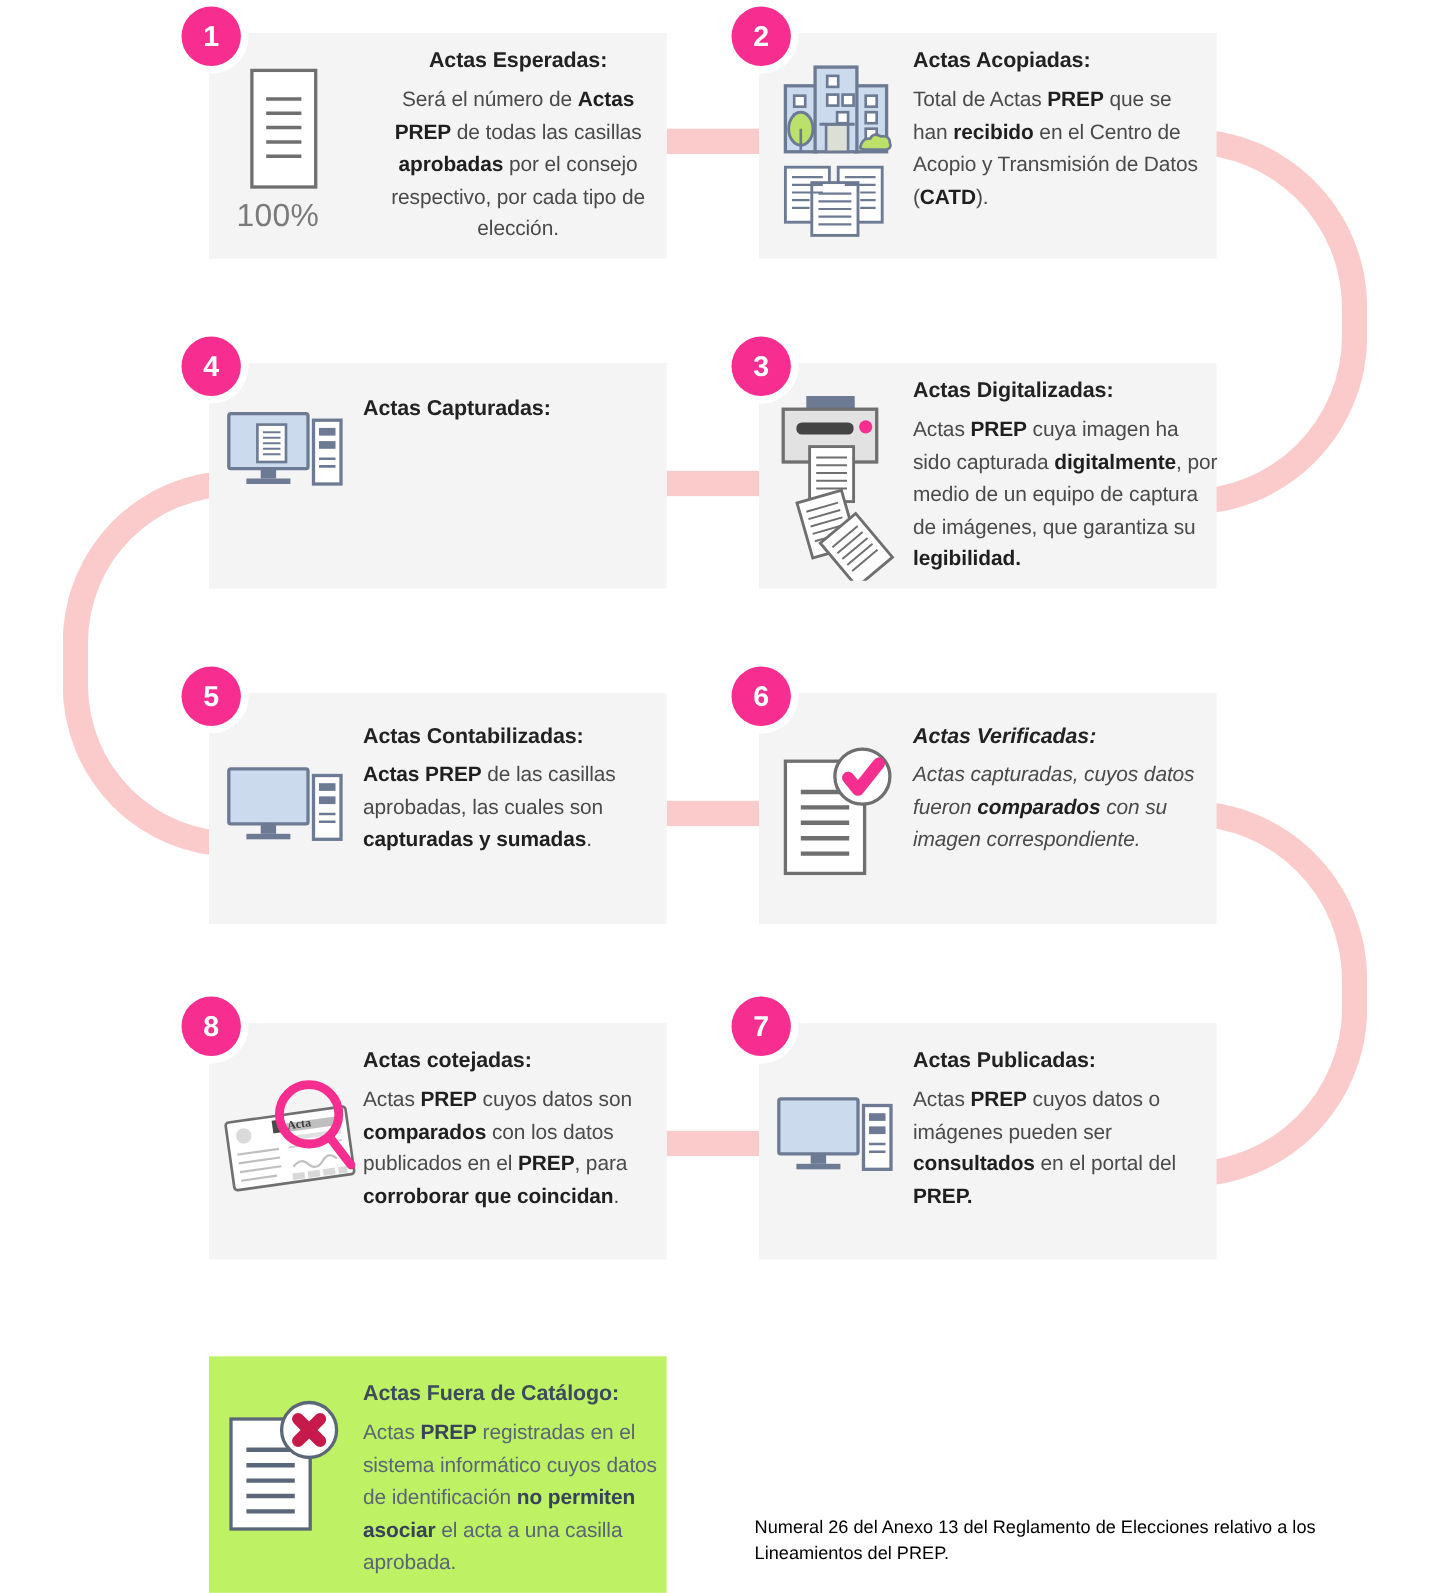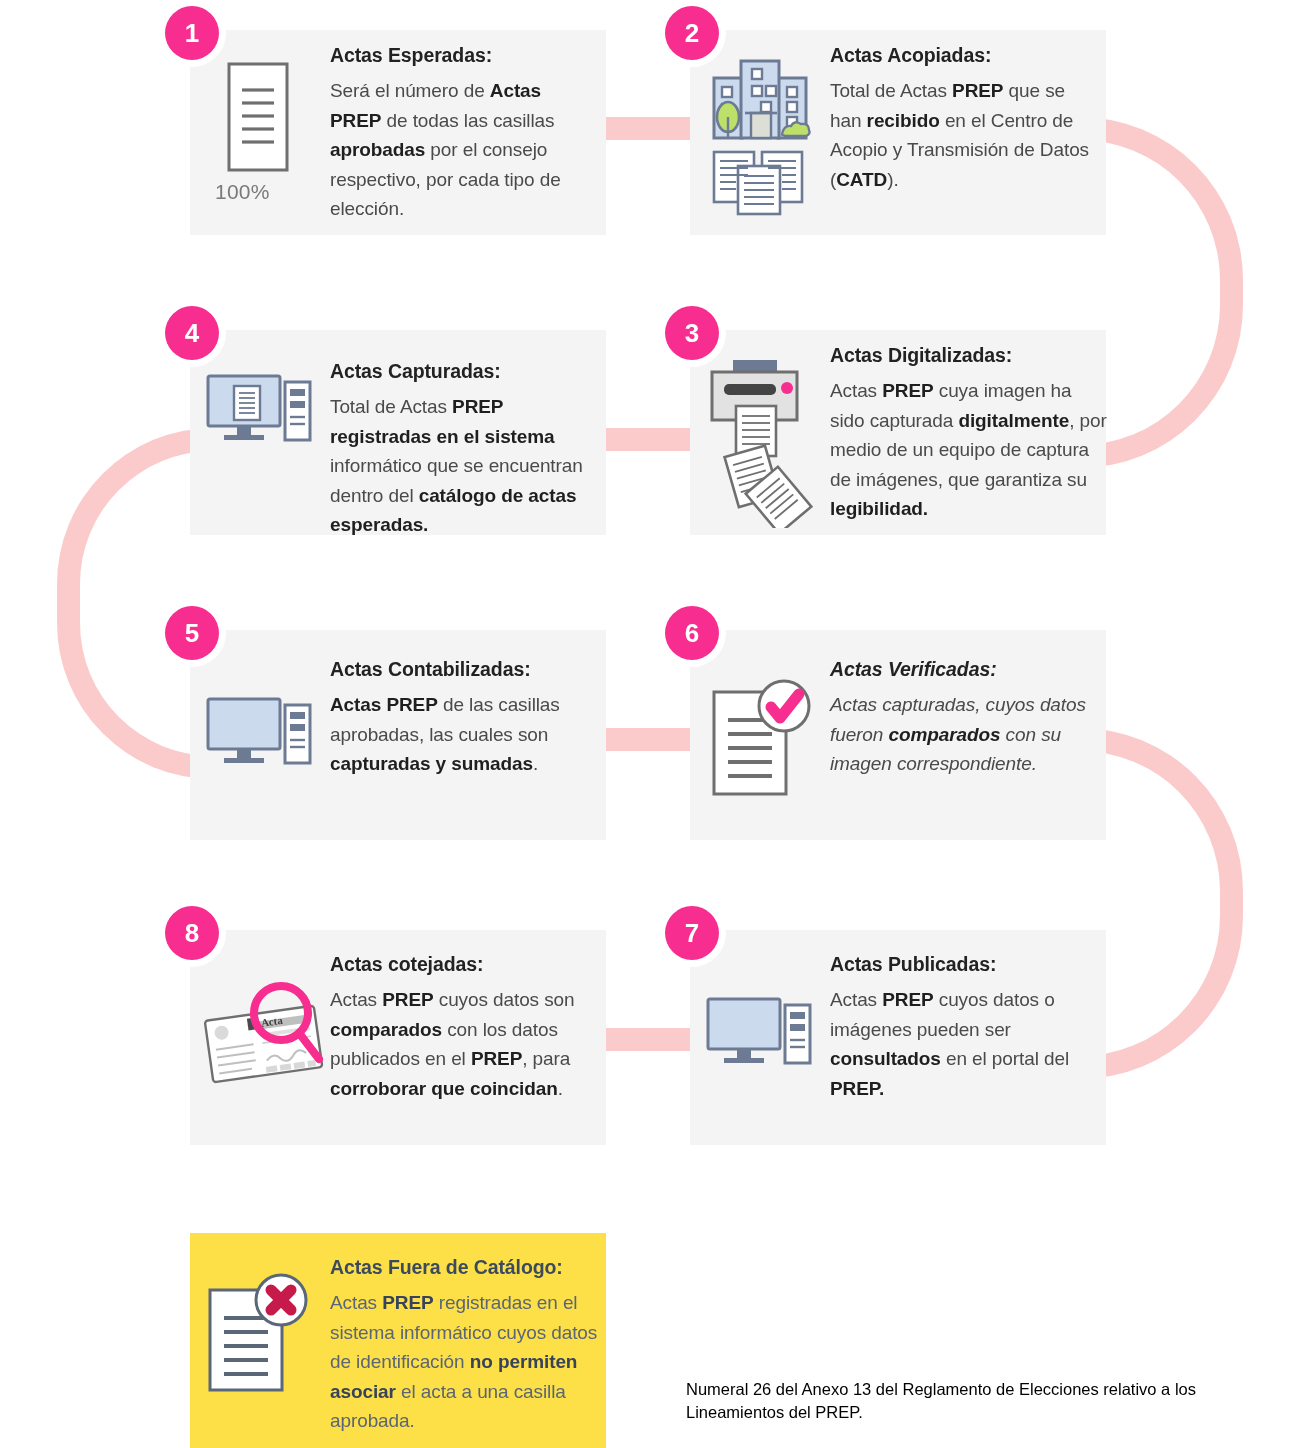--- a/index.html
+++ b/index.html
@@ -12,21 +12,21 @@
   .stage{position:absolute;left:0;top:0;width:1300px;height:1448px;}
 
   
   .conn-h{position:absolute;background:#FBCBCB;height:23px;}
   .arc{position:absolute;border:23px solid #FBCBCB;}
   .arc-right{border-left:none;border-radius:0 190px 190px 0;}
   .arc-left{border-right:none;border-radius:190px 0 0 190px;}
 
   
   .card{position:absolute;background:#F4F4F4;box-sizing:border-box;}
-  .card.dark{background:#fde047;}
+  .card.dark{background:#bef264;}
 
   .badge{
     position:absolute;width:54px;height:54px;border-radius:50%;
     background:#F72D8F;color:#ffffff;
     font-size:26px;font-weight:700;
     display:flex;align-items:center;justify-content:center;
     box-shadow:0 0 0 7px #ffffff;
     z-index:5;line-height:1;
   }
 
@@ -40,21 +40,21 @@
     letter-spacing:-0.1px;
   }
   .body b{color:#1f1f1f;font-weight:700;}
   .dark .title{color:#3c4a5e;}
   .dark .body{color:#5a6575;}
   .dark .body b{color:#36435a;}
 
   .icon{position:absolute;}
 
   .pct{
-    position:absolute;font-size:21px;color:#7a7a7a;
+    position:absolute;font-size:29px;color:#7a7a7a;
     letter-spacing:0.2px;
   }
 
   
   .ref{position:absolute;font-size:16.5px;color:#333333;line-height:23px;}
   .ref .ref-title{font-weight:700;color:#1b1b1b;display:block;}
   .ref .ref-line{display:block;color:#000000;}
 </style>
 </head>
 <body>
@@ -74,21 +74,21 @@
       <rect x="17" y="4" width="58" height="106" fill="#ffffff" stroke="#6F6F6F" stroke-width="3"></rect>
       <g stroke="#6F6F6F" stroke-width="3.2">
         <line x1="30" y1="30" x2="62" y2="30"></line>
         <line x1="30" y1="43" x2="62" y2="43"></line>
         <line x1="30" y1="56" x2="62" y2="56"></line>
         <line x1="30" y1="69" x2="62" y2="69"></line>
         <line x1="30" y1="82" x2="62" y2="82"></line>
       </g>
     </svg>
     <div class="pct" style="left:25px;top:150px;">100%</div>
-    <div class="txt" style="left:140px;top:14px;width:262px;">
+    <div class="txt" style="left:150px;top:14px;width:262px;text-align:center;">
       <div class="title">Actas Esperadas:</div>
       <div class="body">Será el número de <b>Actas PREP</b> de todas las casillas <b>aprobadas</b> por el consejo respectivo, por cada tipo de elección.</div>
     </div>
   </div>
   <div class="badge" style="left:165px;top:6px;">1</div>
 
   <div class="card" style="left:690px;top:30px;width:416px;height:205px;">
     <svg class="icon" style="left:18px;top:26px;" width="104" height="160" viewBox="0 0 104 160">
 
       <rect x="6" y="22" width="28" height="60" fill="#CBDAEC" stroke="#6C7A94" stroke-width="3"></rect>
@@ -157,21 +157,20 @@
       <rect x="81" y="10" width="25" height="58" fill="#ffffff" stroke="#6C7A94" stroke-width="3"></rect>
       <rect x="86" y="17" width="15" height="7" fill="#6C7A94"></rect>
       <rect x="86" y="29" width="15" height="7" fill="#6C7A94"></rect>
       <g stroke="#6C7A94" stroke-width="2.4">
         <line x1="86" y1="45" x2="101" y2="45"></line>
           <line x1="86" y1="52" x2="101" y2="52"></line>
       </g>
     </svg>
     <div class="txt" style="left:140px;top:14px;width:268px;margin-top:16px;">
       <div class="title">Actas Capturadas:</div>
-      <div class="body">Total de Actas <b>PREP registradas en el sistema</b> informático que se encuentran dentro del <b>catálogo de actas esperadas.</b></div>
     </div>
   </div>
   <div class="badge" style="left:165px;top:306px;">4</div>
 
   <div class="card" style="left:690px;top:330px;width:416px;height:205px;">
     <svg class="icon" style="left:18px;top:28px;" width="110" height="170" viewBox="0 0 110 170">
       <rect x="25" y="2" width="44" height="12" fill="#6C7A94"></rect>
       <rect x="4" y="14" width="85" height="48" fill="#E2E2E2" stroke="#6F6F6F" stroke-width="3"></rect>
       <rect x="16" y="26" width="52" height="11" rx="5" fill="#444444"></rect>
       <circle cx="79" cy="30" r="6" fill="#F72D8F"></circle>

